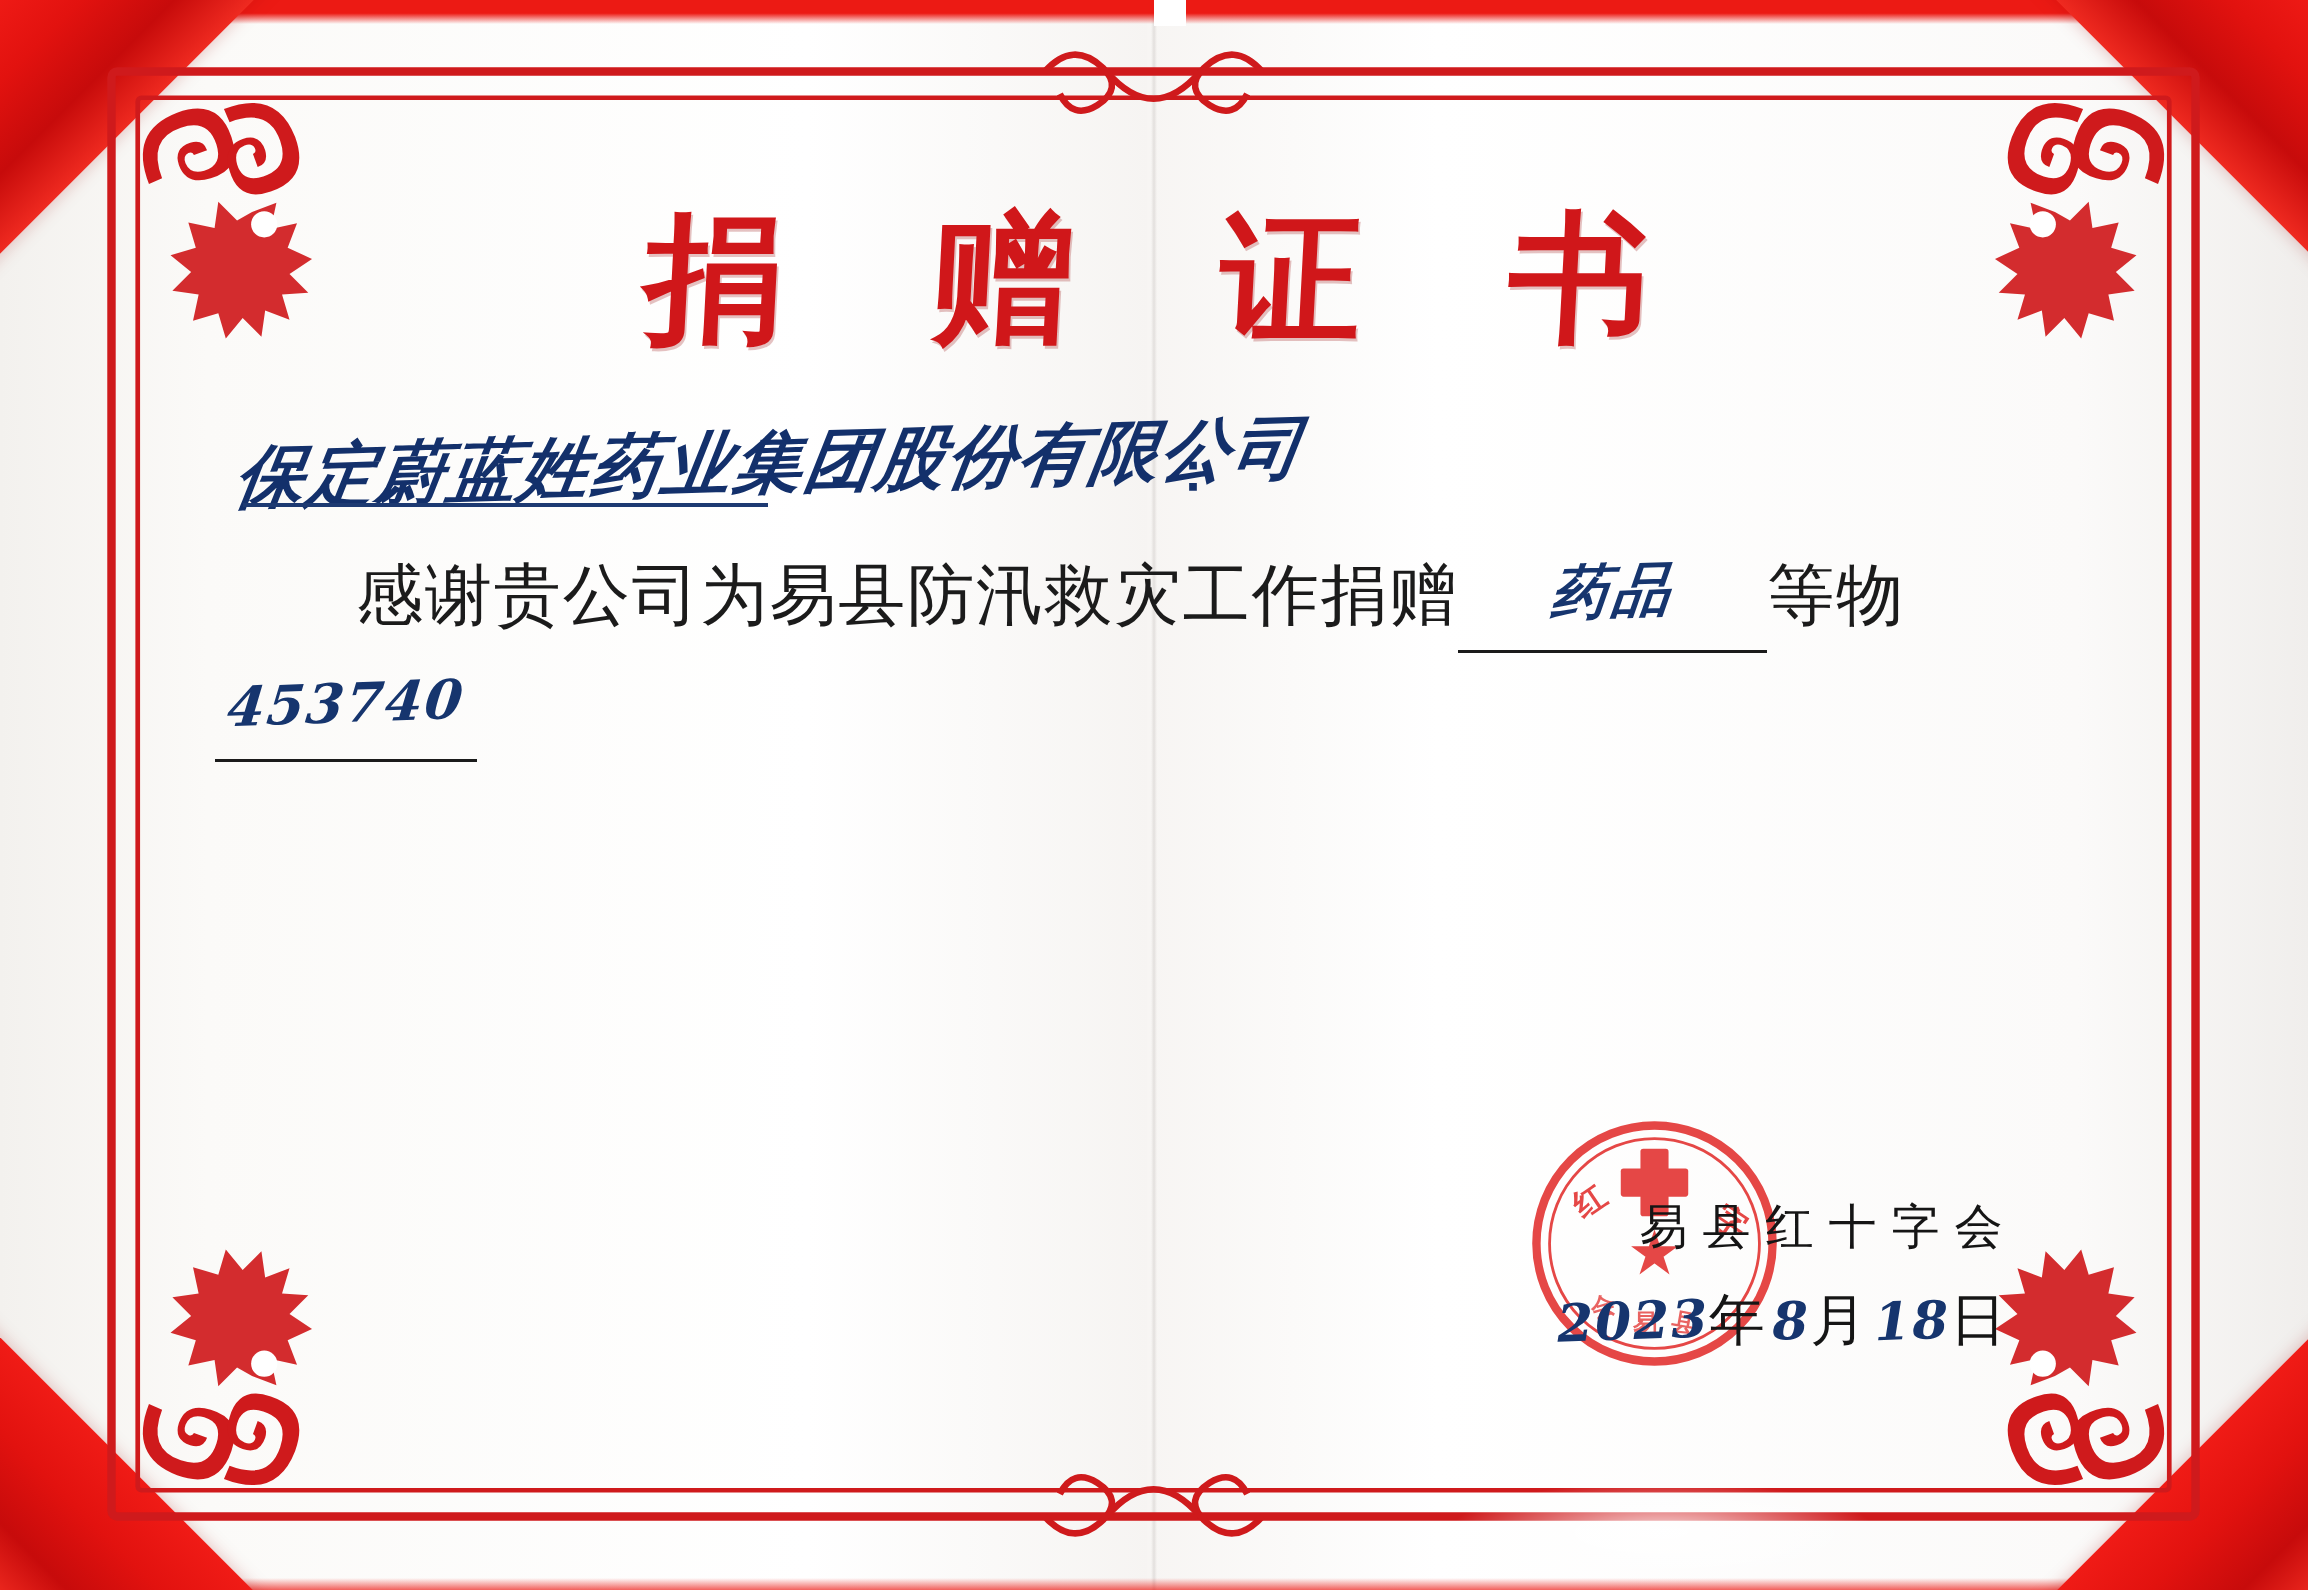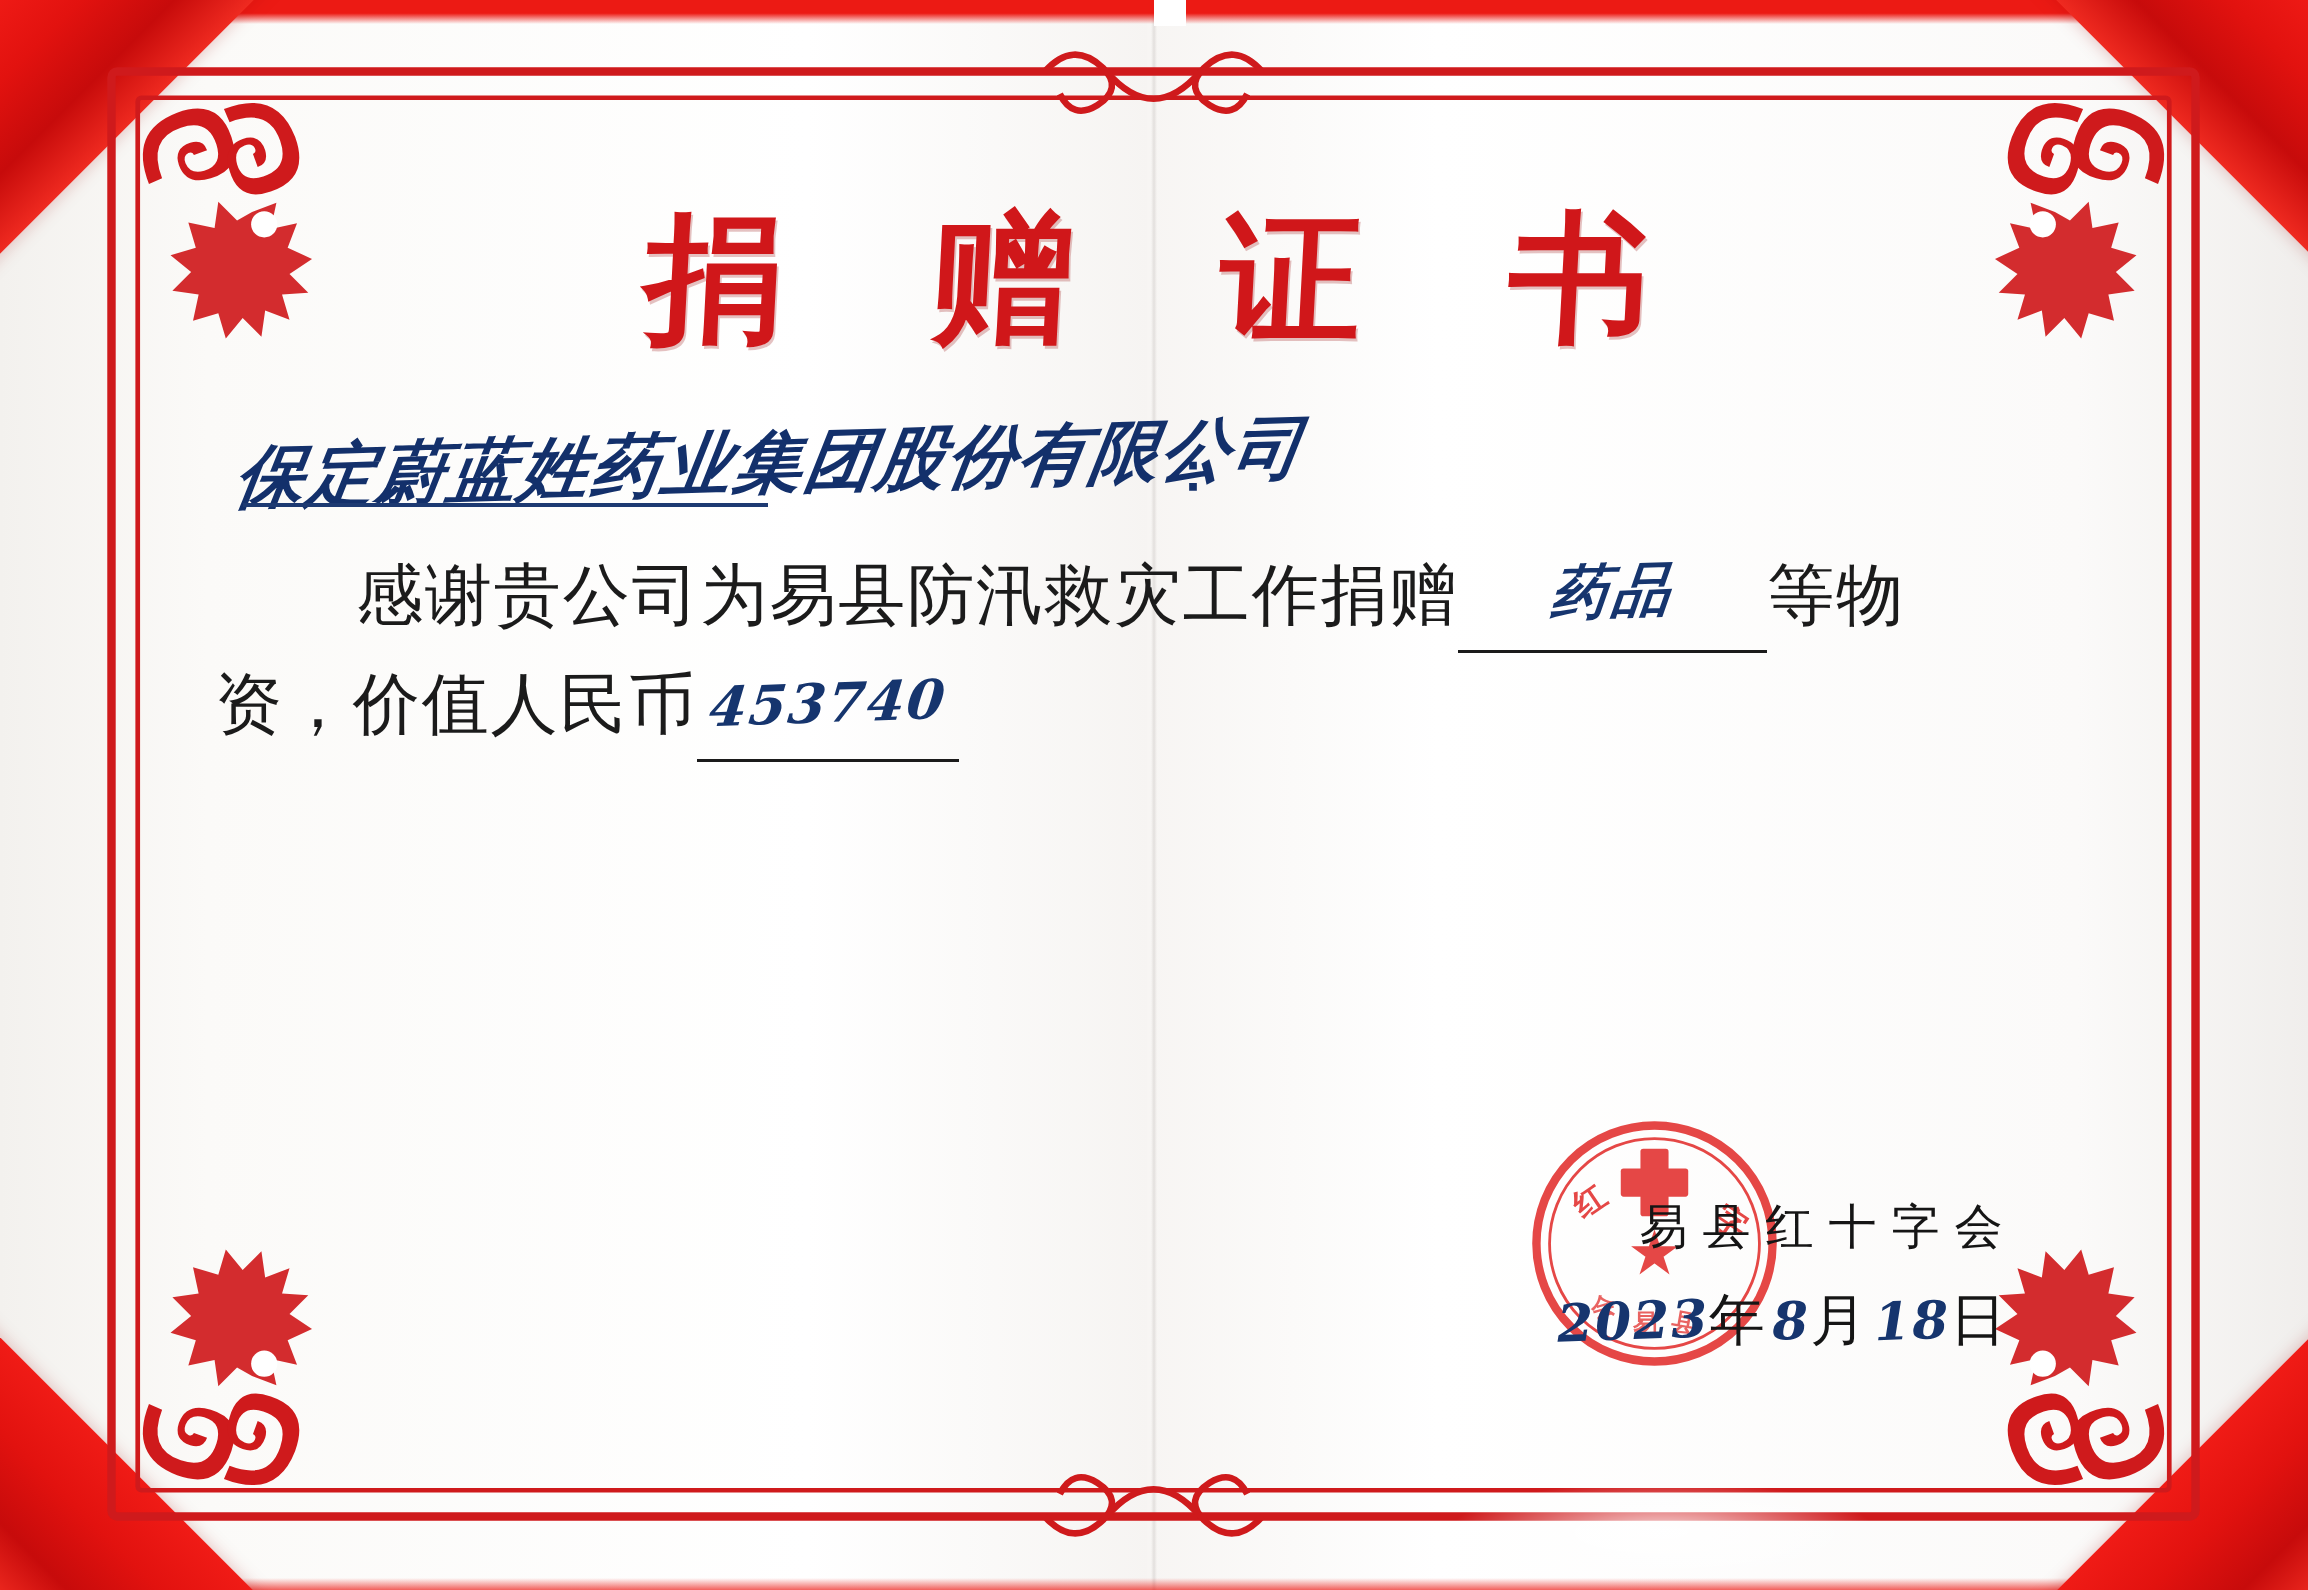--- a/index.html
+++ b/index.html
@@ -348,21 +348,21 @@
       <div class="handwritten recipient-name">保定蔚蓝姓药业集团股份有限公司</div>
       <div class="recipient-underline"></div>
       <div class="recipient-colon">：</div>
     </div>
 
     <div class="body-text">
       <div class="body-line">
         <span class="indent"></span><span>感谢贵公司为易县防汛救灾工作捐赠</span><span class="fill-slot fill-goods">　　<span class="fill-ink">药品</span></span><span>等物</span>
       </div>
       <div class="body-line">
-        <span>资，价值人民币</span><span class="fill-slot fill-amount">　　<span class="fill-ink">453740</span></span>
+        <span class="fill-slot fill-amount">　　<span class="fill-ink">453740</span></span>
       </div>
     </div>
 
     <div class="stamp">
       <svg width="253" height="253" viewBox="0 0 270 270" xmlns="http://www.w3.org/2000/svg">
         <circle cx="135" cy="135" r="126" fill="none" stroke="#e0201e" stroke-width="9"></circle>
         <circle cx="135" cy="135" r="112" fill="none" stroke="#e0201e" stroke-width="3"></circle>
         <g fill="#e0201e">
           <rect x="120" y="34" width="30" height="72" rx="3"></rect>
           <rect x="99" y="55" width="72" height="30" rx="3"></rect>

